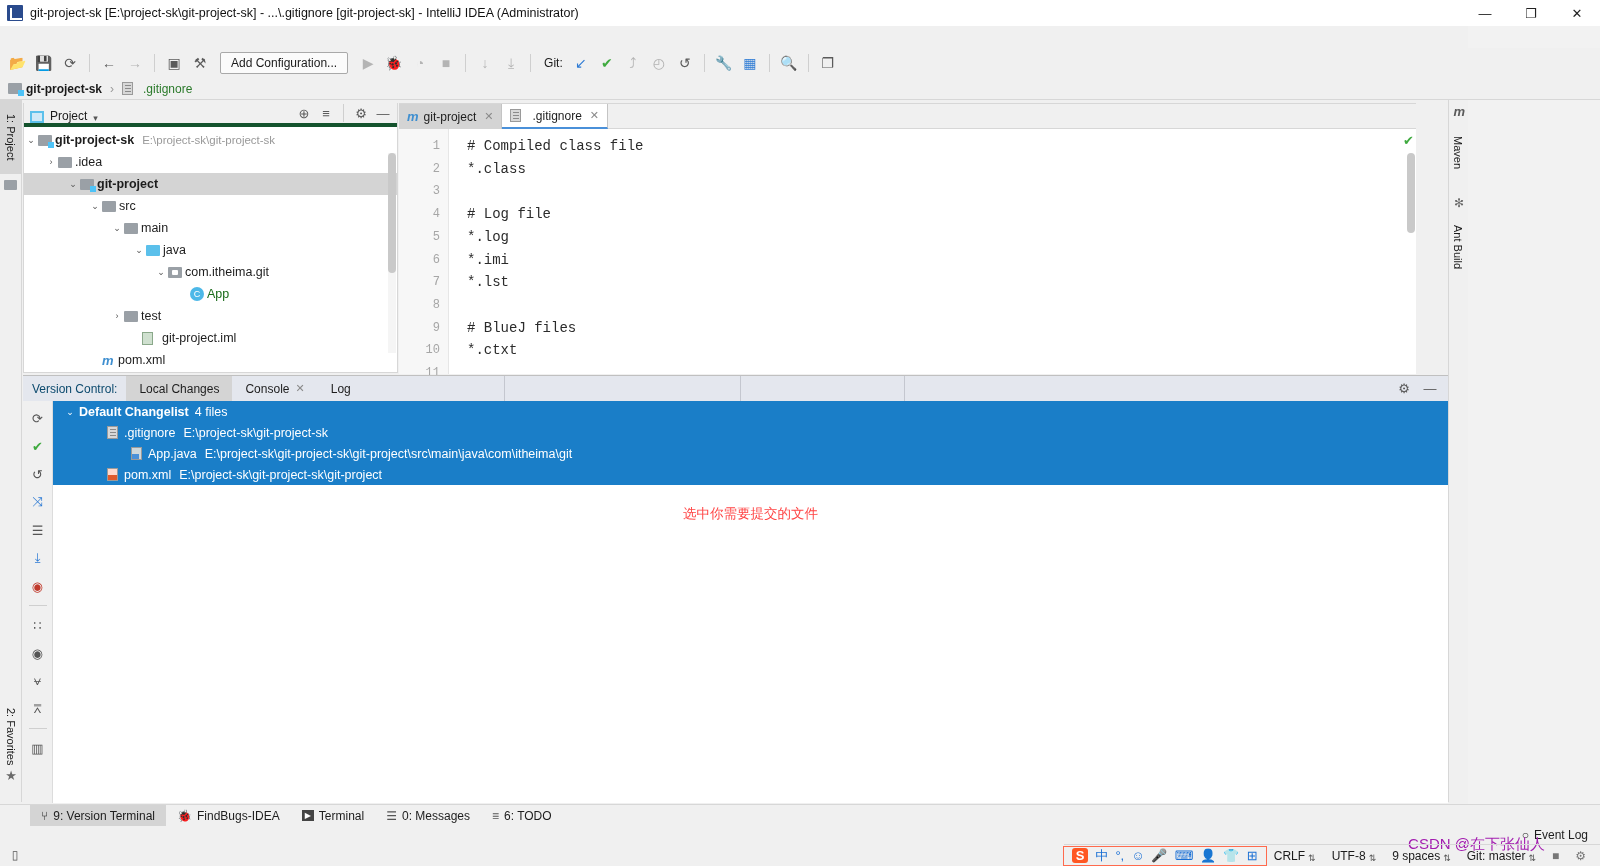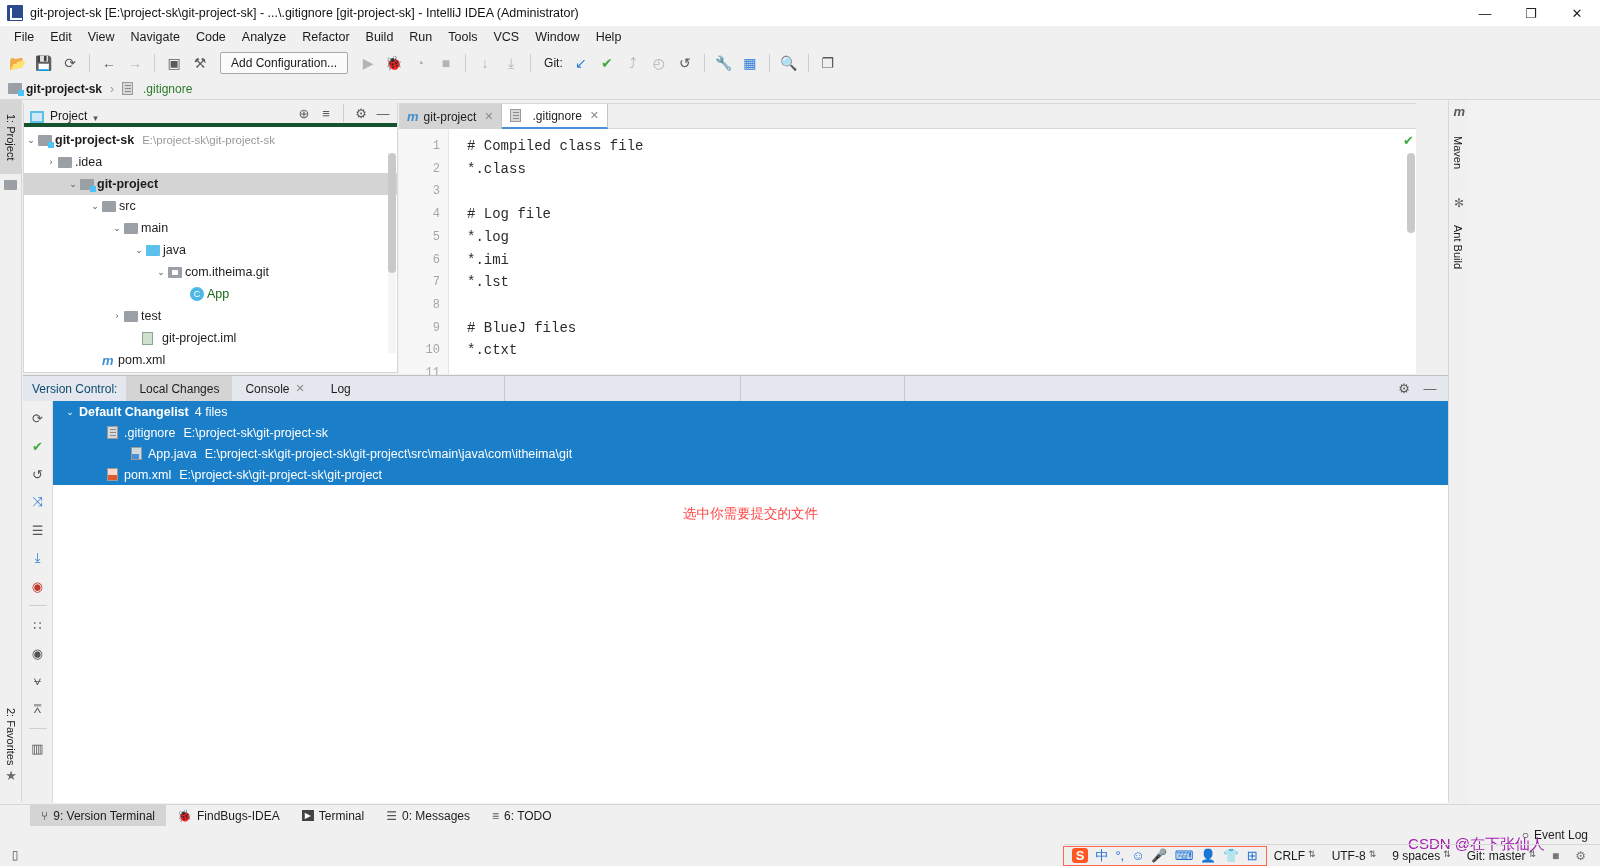--- a/index.html
+++ b/index.html
@@ -214,21 +214,21 @@
   }
   .eventlog {
     position:absolute; right:12px; top:2px; display:flex; align-items:center; gap:5px; font-size:12px;
   }
   .sysrow {
     position:absolute; right:0; bottom:0; height:22px; display:flex; align-items:center; gap:0;
     border-top:1px solid #d7d7d7; padding-right:6px;
   }
   .ime { display:flex; align-items:center; gap:7px; padding:0 8px; }
   .ime span { font-size:13px; color:#1a6fd4; }
-  .sb-item { font-size:12px; color:#1a1a1a; padding:0 8px; display:flex; align-items:flex-start; gap:3px;}
+  .sb-item { font-size:12px; color:#1a1a1a; padding:0 8px; display:flex; align-items:flex-end; gap:3px;}
   .sb-item .spin { font-size:9px; color:#555; }
   .statusleft { position:absolute; left:6px; bottom:2px; width:18px; height:18px;
                 display:flex; align-items:center; justify-content:center; color:#555; }
   .watermark {
     position:absolute; right:55px; bottom:12px; font-size:15px; color:#a21caf;
     white-space:nowrap; pointer-events:none;text-align:right;
   }
   .redoutline { outline:1px solid #ff6a4d; outline-offset:0px; }
 </style>
 </head>
@@ -239,35 +239,20 @@
   <div class="titlebar">
     <div class="tb-icon"></div>
     <div class="tb-title">git-project-sk [E:\project-sk\git-project-sk] - ...\.gitignore [git-project-sk] - IntelliJ IDEA (Administrator)</div>
     <div class="wincontrols">
       <div class="wbtn">—</div>
       <div class="wbtn">❐</div>
       <div class="wbtn close">✕</div>
     </div>
   </div>
 
-  <div class="menubar">
-    <div class="menuitem">File</div>
-    <div class="menuitem">Edit</div>
-    <div class="menuitem">View</div>
-    <div class="menuitem">Navigate</div>
-    <div class="menuitem">Code</div>
-    <div class="menuitem">Analyze</div>
-    <div class="menuitem">Refactor</div>
-    <div class="menuitem">Build</div>
-    <div class="menuitem">Run</div>
-    <div class="menuitem">Tools</div>
-    <div class="menuitem">VCS</div>
-    <div class="menuitem">Window</div>
-    <div class="menuitem">Help</div>
-  </div>
 
   <div class="toolbar">
     <div class="tbtn">📂</div>
     <div class="tbtn">💾</div>
     <div class="tbtn">⟳</div>
     <div class="tsep"></div>
     <div class="tbtn">←</div>
     <div class="tbtn dis">→</div>
     <div class="tsep"></div>
     <div class="tbtn">▣</div>

